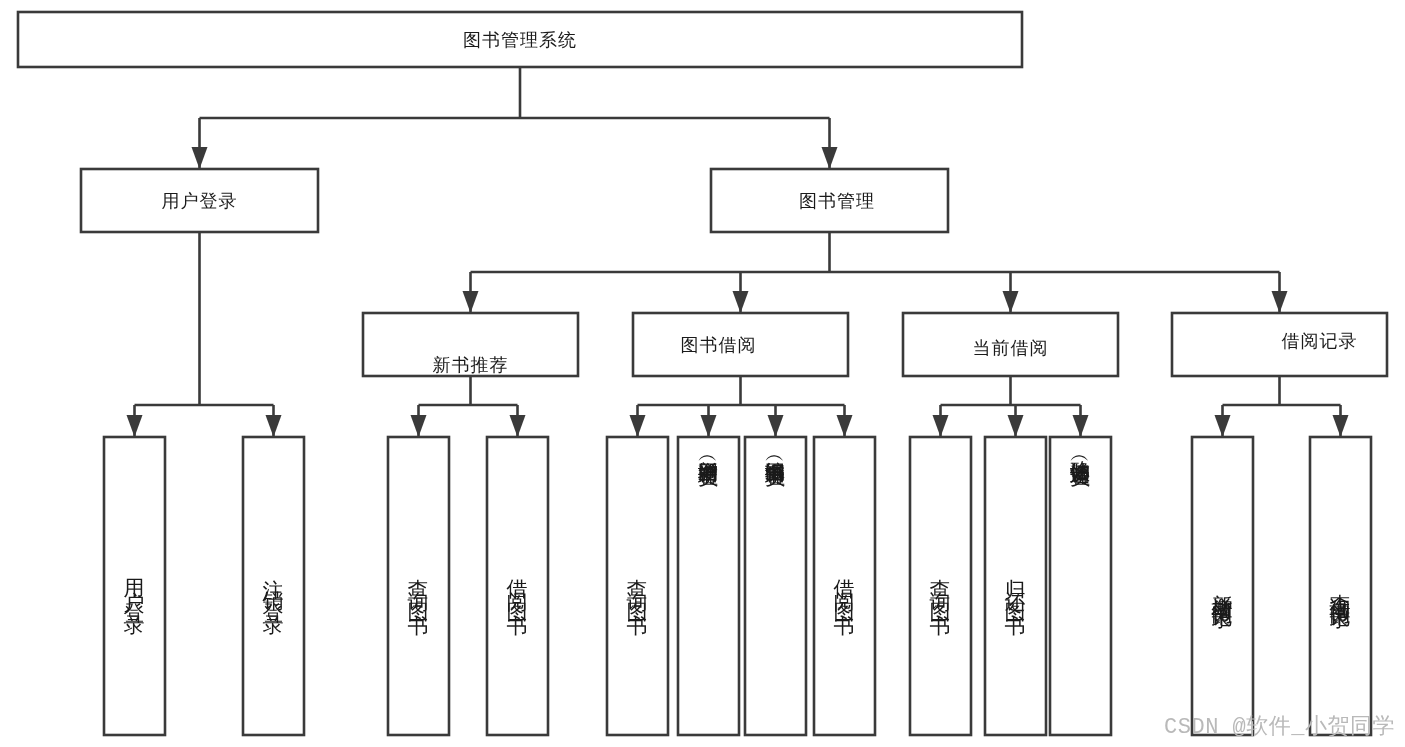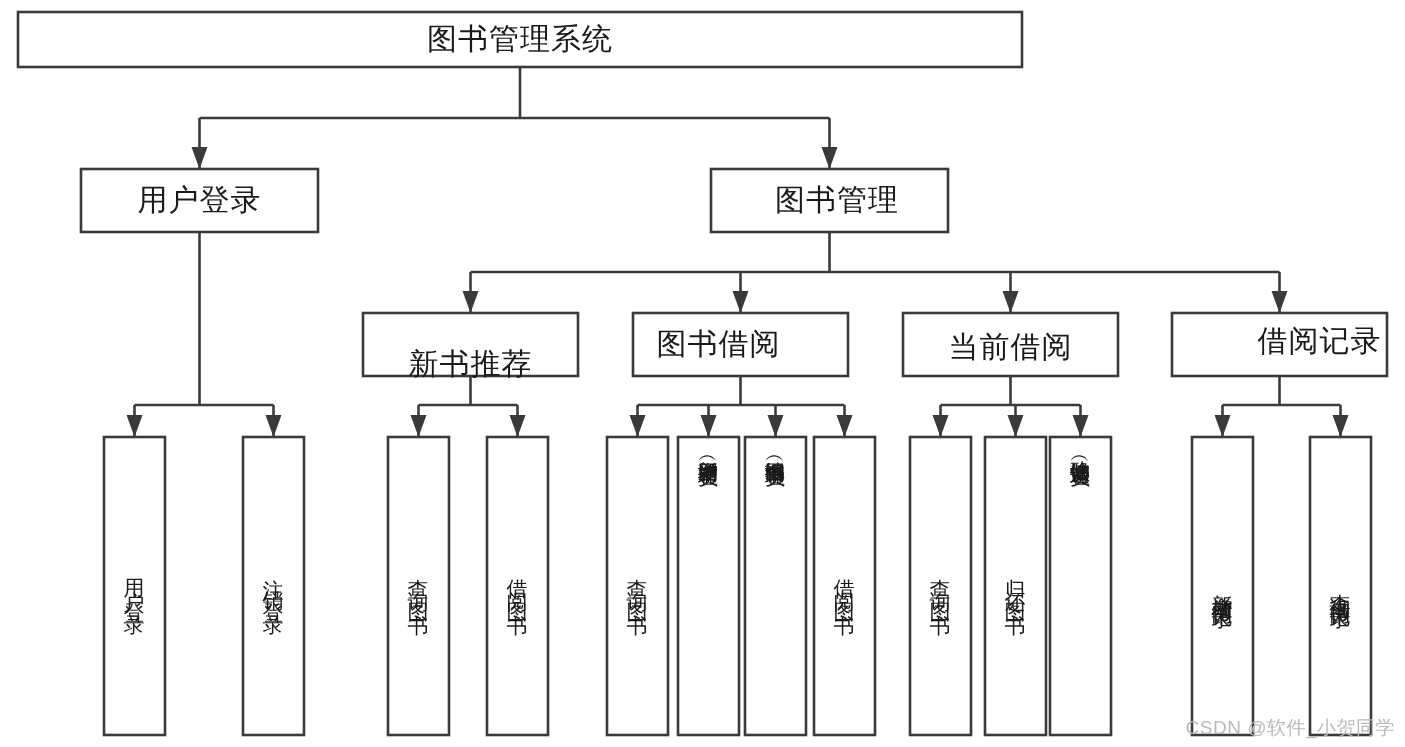--- a/index.html
+++ b/index.html
@@ -61,31 +61,31 @@
   }
   .hlabel-wrap {
     position: absolute;
     display: flex;
     align-items: center;
     justify-content: center;
     pointer-events: none;
   }
   .hlabel-wrap span {
     font-family: "Liberation Sans", "DejaVu Sans", sans-serif;
-    font-size: 30px;
+    font-size: 18px;
     color: #1a1a1a;
     letter-spacing: 1px;
     white-space: nowrap;
   }
   #watermark {
     position: absolute;
     right: 10px;
     bottom: 6px;
-    font-family: Liberation Sans, sans-serif;
-    font-size: 19px;
+    font-family: Liberation Mono, monospace;
+    font-size: 22px;
     color: #b9b9b9;
     white-space: nowrap;
     letter-spacing: 0.5px;
   }
 </style>
 </head>
 <body>
 
 <div id="diagram-root">
 

